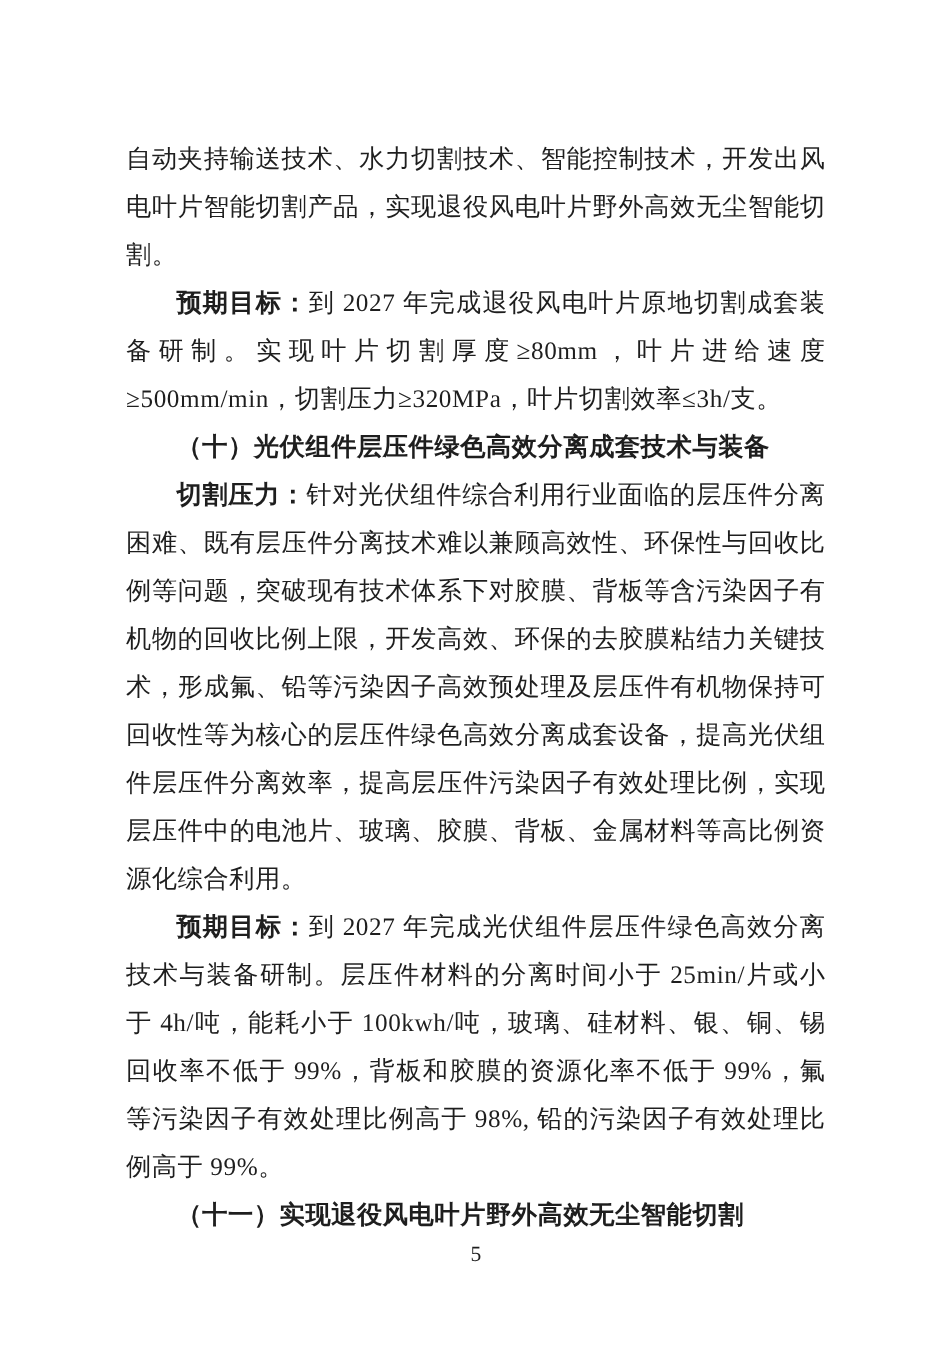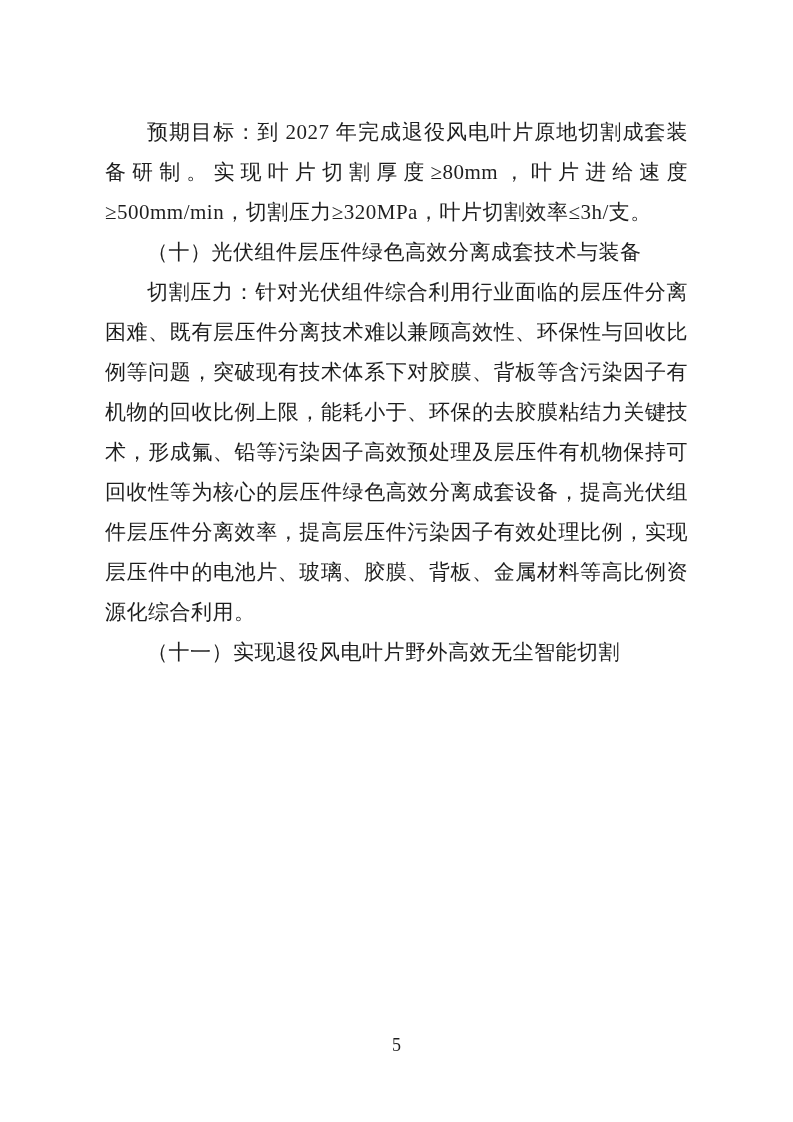--- a/index.html
+++ b/index.html
@@ -32,57 +32,63 @@
     line-height: 40px;
     text-align: justify;
     text-indent: 2em;
     font-weight: normal;
     letter-spacing: 0.5px;
   }
   .para.no-indent {
     text-indent: 0;
   }
   .para .run-label {
-    font-weight: normal;
+    font-weight: bold;
   }
   .para.heading {
-    font-weight: normal;
+    font-weight: bold;
   }
   .footer {
     position: absolute;
     left: 0;
     right: 0;
     top: 1034px;
     text-align: center;
   }
   .page-number {
     font-size: 18px;
     line-height: 22px;
     color: #1e1e1e;
   }
 </style>
 </head>
 <body>
 
 <div class="page">
   <div class="content">
 
+    <p class="para no-indent">
+      <span>自动夹持输送技术、水力切割技术、智能控制技术，开发出风电叶片智能切割产品，实现退役风电叶片野外高效无尘智能切割。</span>
+    </p>
 
     <p class="para">
       <span class="run-label">预期目标：</span><span>到 2027 年完成退役风电叶片原地切割成套装备研制。实现叶片切割厚度≥80mm，叶片进给速度≥500mm/min，切割压力≥320MPa，叶片切割效率≤3h/支。</span>
     </p>
 
     <p class="para heading">
       <span>（十）光伏组件层压件绿色高效分离成套技术与装备</span>
     </p>
 
     <p class="para">
-      <span class="run-label">切割压力：</span><span>针对光伏组件综合利用行业面临的层压件分离困难、既有层压件分离技术难以兼顾高效性、环保性与回收比例等问题，突破现有技术体系下对胶膜、背板等含污染因子有机物的回收比例上限，能耗小于、环保的去胶膜粘结力关键技术，形成氟、铅等污染因子高效预处理及层压件有机物保持可回收性等为核心的层压件绿色高效分离成套设备，提高光伏组件层压件分离效率，提高层压件污染因子有效处理比例，实现层压件中的电池片、玻璃、胶膜、背板、金属材料等高比例资源化综合利用。</span>
+      <span class="run-label">切割压力：</span><span>针对光伏组件综合利用行业面临的层压件分离困难、既有层压件分离技术难以兼顾高效性、环保性与回收比例等问题，突破现有技术体系下对胶膜、背板等含污染因子有机物的回收比例上限，开发高效、环保的去胶膜粘结力关键技术，形成氟、铅等污染因子高效预处理及层压件有机物保持可回收性等为核心的层压件绿色高效分离成套设备，提高光伏组件层压件分离效率，提高层压件污染因子有效处理比例，实现层压件中的电池片、玻璃、胶膜、背板、金属材料等高比例资源化综合利用。</span>
     </p>
 
+    <p class="para">
+      <span class="run-label">预期目标：</span><span>到 2027 年完成光伏组件层压件绿色高效分离技术与装备研制。层压件材料的分离时间小于 25min/片或小于 4h/吨，能耗小于 100kwh/吨，玻璃、硅材料、银、铜、锡回收率不低于 99%，背板和胶膜的资源化率不低于 99%，氟等污染因子有效处理比例高于 98%, 铅的污染因子有效处理比例高于 99%。</span>
+    </p>
 
     <p class="para heading">
       <span>（十一）实现退役风电叶片野外高效无尘智能切割</span>
     </p>
 
   </div>
 
   <div class="footer">
     <span class="page-number">5</span>
   </div>

